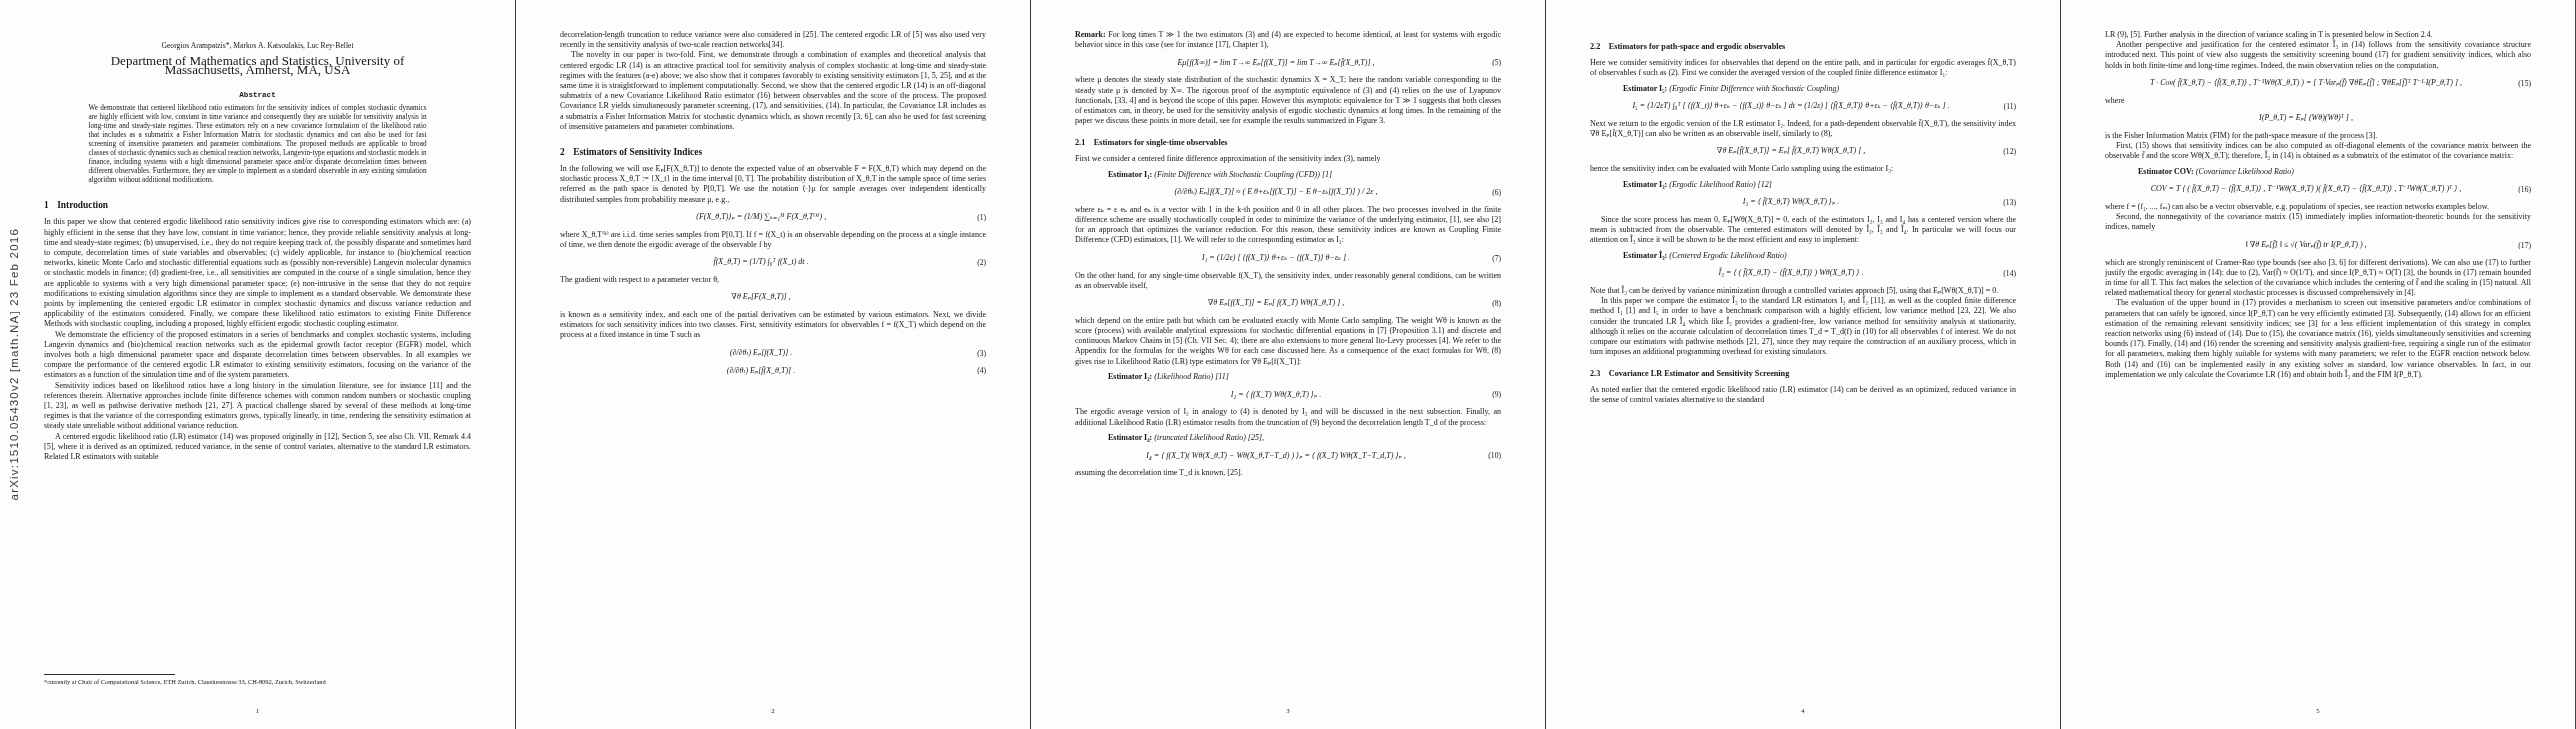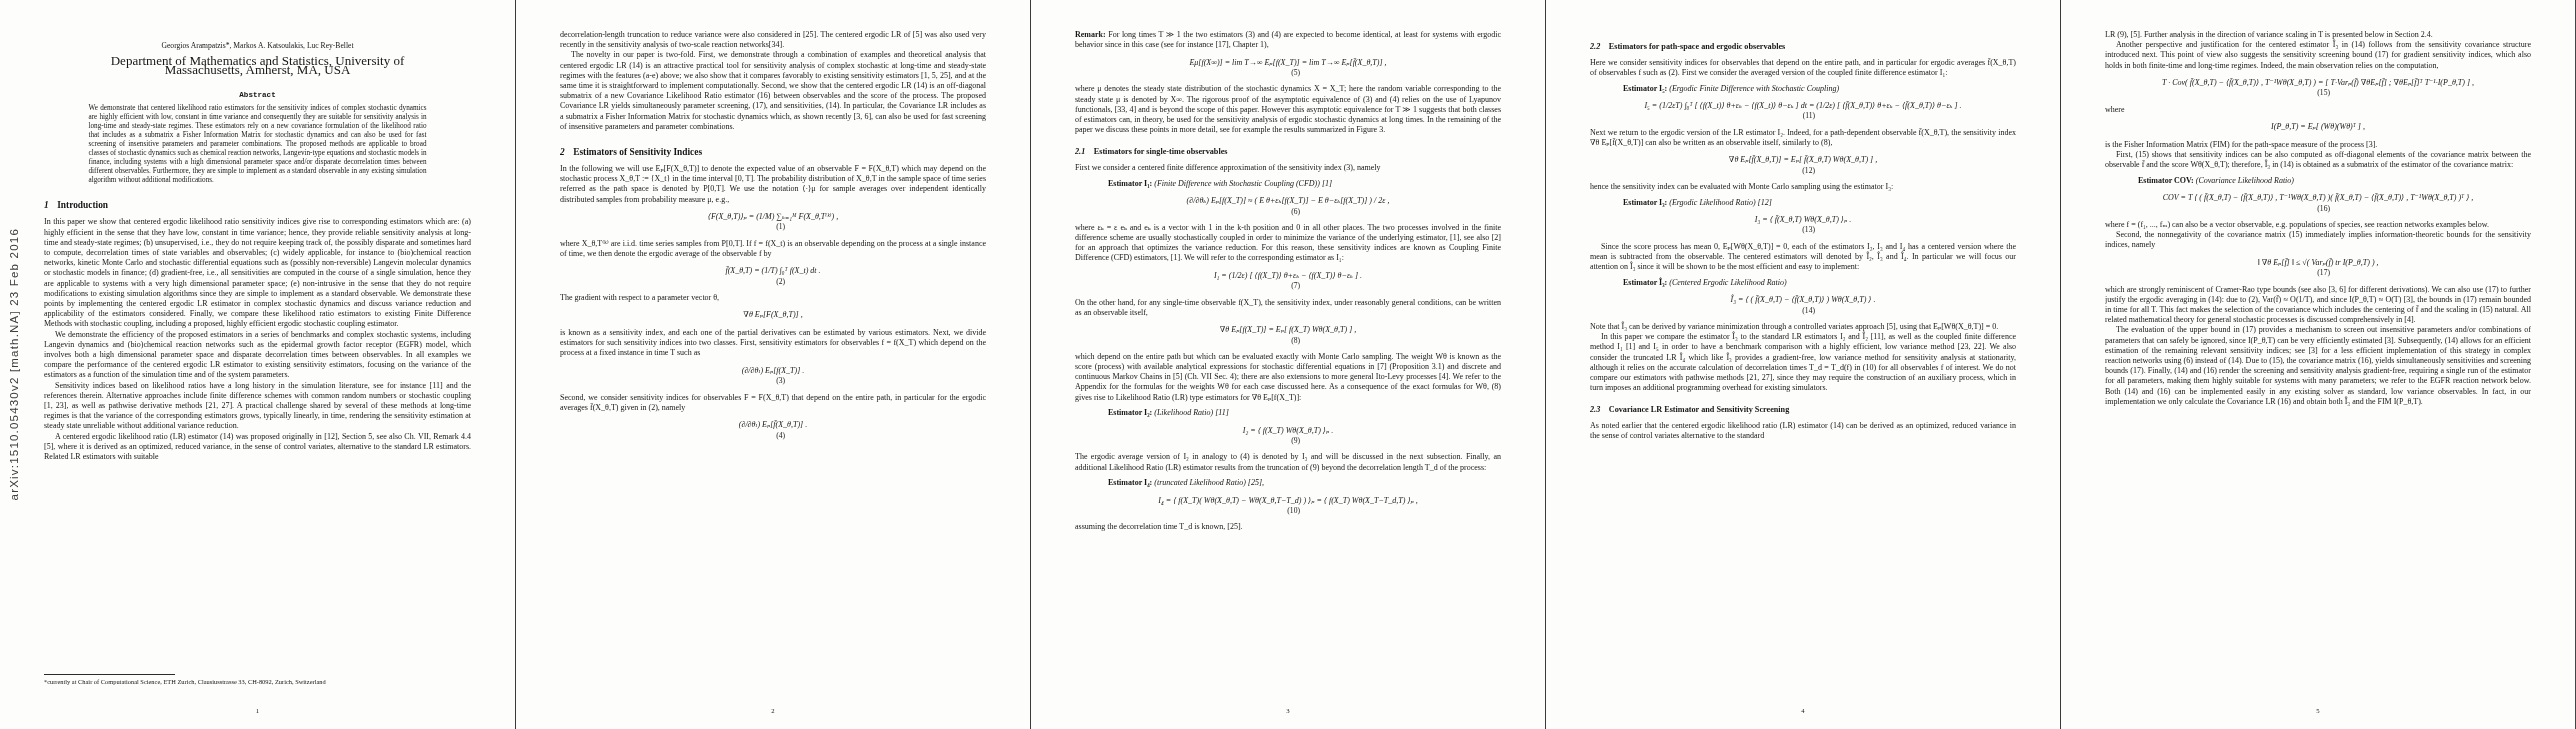--- a/index.html
+++ b/index.html
@@ -12,31 +12,31 @@
   .page-body{position:absolute;top:30px;left:44px;right:44px;bottom:43px;overflow:hidden;}
 
   .doc-title{text-align:center;font-size:11px;line-height:14.6px;max-width:365px;margin:13.4px auto 0;}
   .doc-authors{text-align:center;font-size:7.6px;margin-top:11px;}
   .doc-affil{text-align:center;font-size:13px;line-height:9.7px;max-width:304px;margin:5.5px auto 0;}
   .abs-title{text-align:center;font-weight:bold;font-size:7.6px;margin:16px 0 5.5px;font-family:Liberation Mono, monospace;}
   .abs-text{max-width:338px;margin:0 auto;font-size:7.2px;line-height:9px;text-align:justify;}
 
   .h1{font-size:9.4px;font-weight:bold;margin:14.6px 0 7.3px;}
   .h2{font-size:8.2px;font-weight:bold;margin:12px 0 6.7px;}
-  .sec-num{margin-right:8.5px;font-style:italic;}
+  .sec-num{margin-right:8.5px;}
 
   .p{font-size:8px;line-height:10.2px;text-align:justify;text-indent:11px;margin:0;}
   .p.noindent{text-indent:0;}
   .p .lead{font-weight:bold;}
 
   .est{margin:5.5px 0 1.8px;}
   .est .est-label{font-weight:bold;padding-left:33px;}
   .est .est-desc{font-style:italic;font-family:Liberation Serif, serif;}
 
-  .eq{display:flex;align-items:center;margin:7.3px 0;flex-direction:column;}
+  .eq{display:flex;align-items:center;margin:7.3px 0;}
   .eq .math{flex:1;text-align:center;font-style:italic;font-size:8px;line-height:10.3px;
             font-family:"Liberation Serif","DejaVu Serif","DejaVu Sans",serif;}
   .eq .eq-num{width:24px;text-align:right;font-size:7.6px;font-style:normal;}
 
   .footnote{position:absolute;bottom:0;left:0;width:344px;font-size:6.4px;line-height:8px;}
   .footnote-rule{width:131px;border-top:0.6px solid #2b2b2b;margin-bottom:3px;}
   .footnote-text{display:block;}
 
   .pagenum{position:absolute;bottom:14.6px;left:0;width:100%;text-align:center;font-size:6.7px;}
 
@@ -89,21 +89,20 @@
         <p class="p noindent"><span class="ptext">The gradient with respect to a parameter vector θ,</span></p>
         <div class="eq">
           <span class="math">∇θ Eₚ[F(X_θ,T)] ,</span>
           <span class="eq-num"></span>
         </div>
         <p class="p noindent"><span class="ptext">is known as a sensitivity index, and each one of the partial derivatives can be estimated by various estimators. Next, we divide estimators for such sensitivity indices into two classes. First, sensitivity estimators for observables f = f(X_T) which depend on the process at a fixed instance in time T such as</span></p>
         <div class="eq">
           <span class="math">(∂/∂θₗ) Eₚ[f(X_T)] .</span>
           <span class="eq-num">(3)</span>
         </div>
-        <p class="p noindent"><span class="ptext">Second, we consider sensitivity indices for observables F = F(X_θ,T) that depend on the entire path, in particular for the ergodic averages f̄(X_θ,T) given in (2), namely</span></p>
         <div class="eq">
           <span class="math">(∂/∂θₗ) Eₚ[f̄(X_θ,T)] .</span>
           <span class="eq-num">(4)</span>
         </div>
       </div>
       <div class="pagenum">2</div>
     </div>
     <div class="page">
       <div class="page-body">
         <p class="p noindent"><span class="lead">Remark:</span> <span class="ptext">For long times T ≫ 1 the two estimators (3) and (4) are expected to become identical, at least for systems with ergodic behavior since in this case (see for instance [17], Chapter 1),</span></p>

